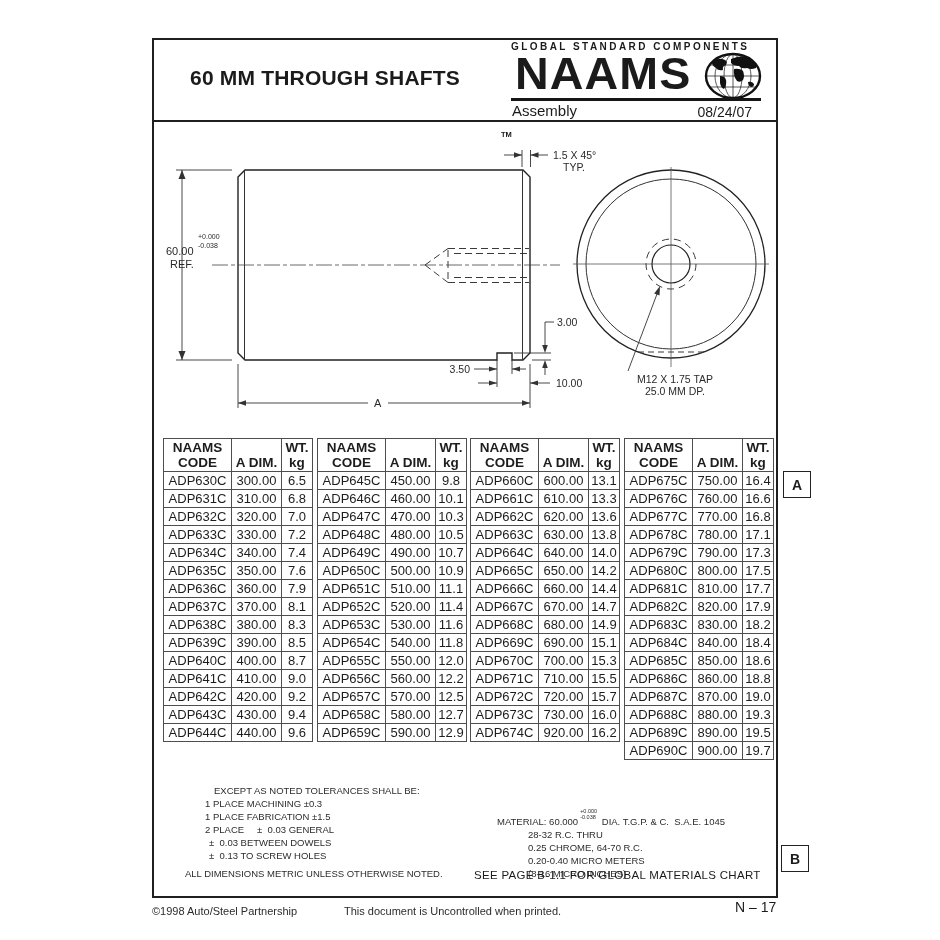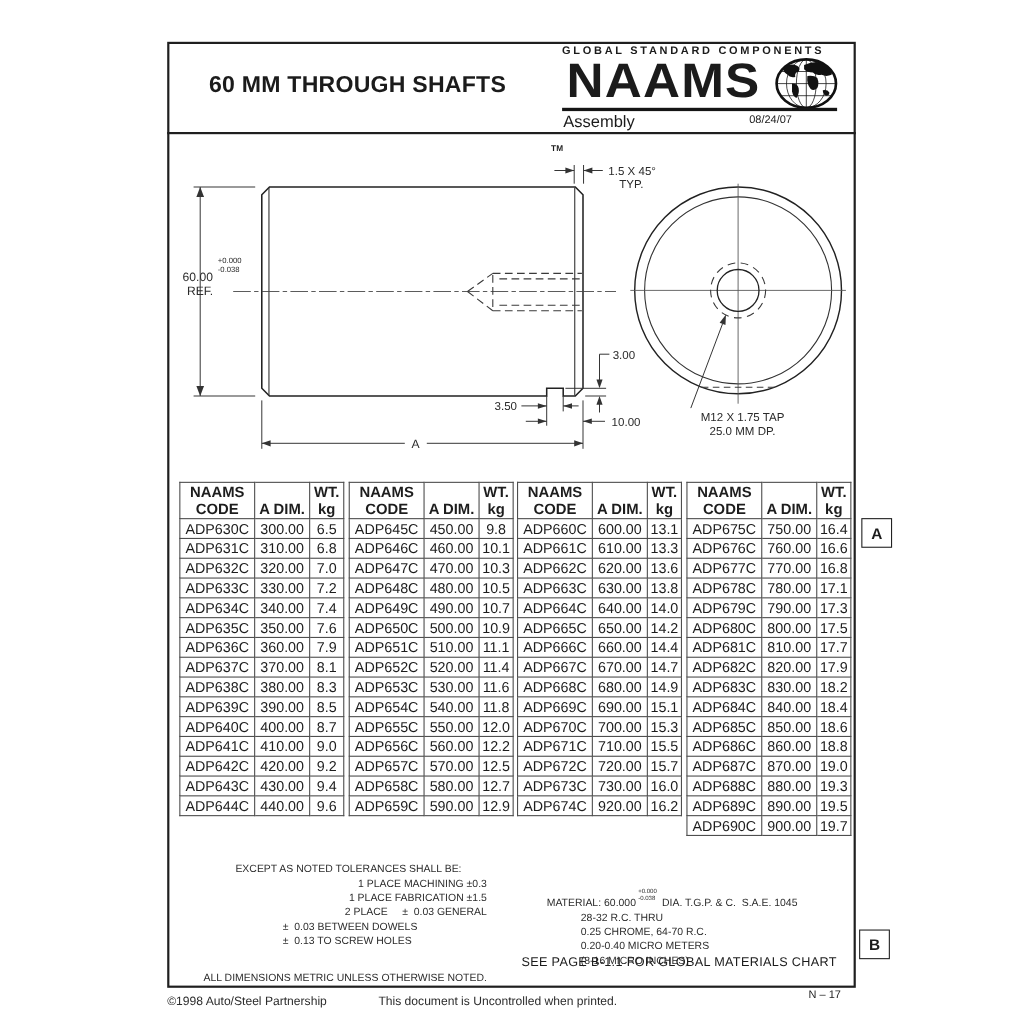--- a/index.html
+++ b/index.html
@@ -8,47 +8,47 @@
   .abs{position:absolute;}
   .page{left:152px;top:38px;width:622px;height:856px;border:2px solid #1f1f1f;background:#fff;}
   .hdr-divider{left:152px;top:120px;width:626px;height:2px;background:#1f1f1f;}
   .title{left:190px;top:66px;font-size:21px;font-weight:bold;letter-spacing:.2px;white-space:nowrap;}
   .tagline{left:511px;top:41px;font-size:10px;font-weight:bold;letter-spacing:2.45px;white-space:nowrap;}
   .tm{left:501px;top:83px;font-size:7.5px;font-weight:bold;margin-top:47px;}
   .brand{left:515px;top:52px;font-size:44px;font-weight:bold;letter-spacing:1px;line-height:1;
          transform:scaleX(1.06);transform-origin:left top;white-space:nowrap;}
   .brand-underline{left:511px;top:98px;width:250px;height:2.5px;background:#151515;}
   .subtitle{left:512px;top:102px;font-size:15px;white-space:nowrap;}
-  .date{left:648px;top:104px;width:72px;font-size:10px;text-align:right;white-space:nowrap;}
+  .date{left:680px;top:104px;width:72px;font-size:14px;text-align:right;white-space:nowrap;}
   .globe{left:704px;top:52px;}
   #drawing{left:152px;top:122px;}
   #table-groups{left:163px;top:438px;width:616px;height:330px;}
   .grp{position:absolute;top:0;border-collapse:collapse;background:#fff;}
   .grp th,.grp td{border:1px solid #4e4e4e;color:#1d1d1d;}
   .grp th{font-size:13.5px;font-weight:bold;line-height:15px;padding:1px 2px;vertical-align:bottom;text-align:center;}
   .grp td{font-size:13px;height:17px;padding:0 2px;text-align:center;white-space:nowrap;}
   .grp .c-code{width:63px;}
   .grp .c-adim{width:45px;}
   .grp .c-wt{width:26px;}
   .notes{font-size:9.5px;line-height:13px;color:#2c2c2c;white-space:nowrap;}
   .tol{left:185px;top:784px;}
-  .ind1{margin-left:29px;} .ind2{margin-left:20px;text-align:right;} .ind3{margin-left:72px;}
-  .metric{margin-top:21px;}
+  .ind1{margin-left:29px;} .ind2{margin-left:20px;} .ind3{margin-left:24px;}
+  .metric{margin-top:5px;}
   .mat{left:497px;top:809px;}
   .mat .cont{margin-left:31px;}
   .tolstack{display:inline-block;vertical-align:6px;font-size:5.5px;line-height:5.5px;margin:0 2px;}
   .seepage{left:474px;top:869px;font-size:11.5px;letter-spacing:.3px;white-space:nowrap;}
   .marker{width:26px;height:25px;border:1.5px solid #222;font-size:14px;font-weight:bold;
           display:flex;align-items:center;justify-content:center;background:#fff;}
   .m-a{left:783px;top:471px;}
   .m-b{left:781px;top:845px;}
   .foot{font-size:11px;color:#2c2c2c;white-space:nowrap;}
   .f-copy{left:152px;top:905px;text-align:right;}
   .f-unc{left:344px;top:905px;}
-  .f-page{left:735px;top:899px;font-size:10px;color:#1b1b1b;}
+  .f-page{left:735px;top:899px;font-size:14px;color:#1b1b1b;}
   svg text{font-family:"Liberation Sans",sans-serif;fill:#2a2a2a;}
 </style>
 </head>
 <body>
 
 <div id="canvas">
 
   <div class="abs page"></div>
   <div class="abs hdr-divider"></div>
 

